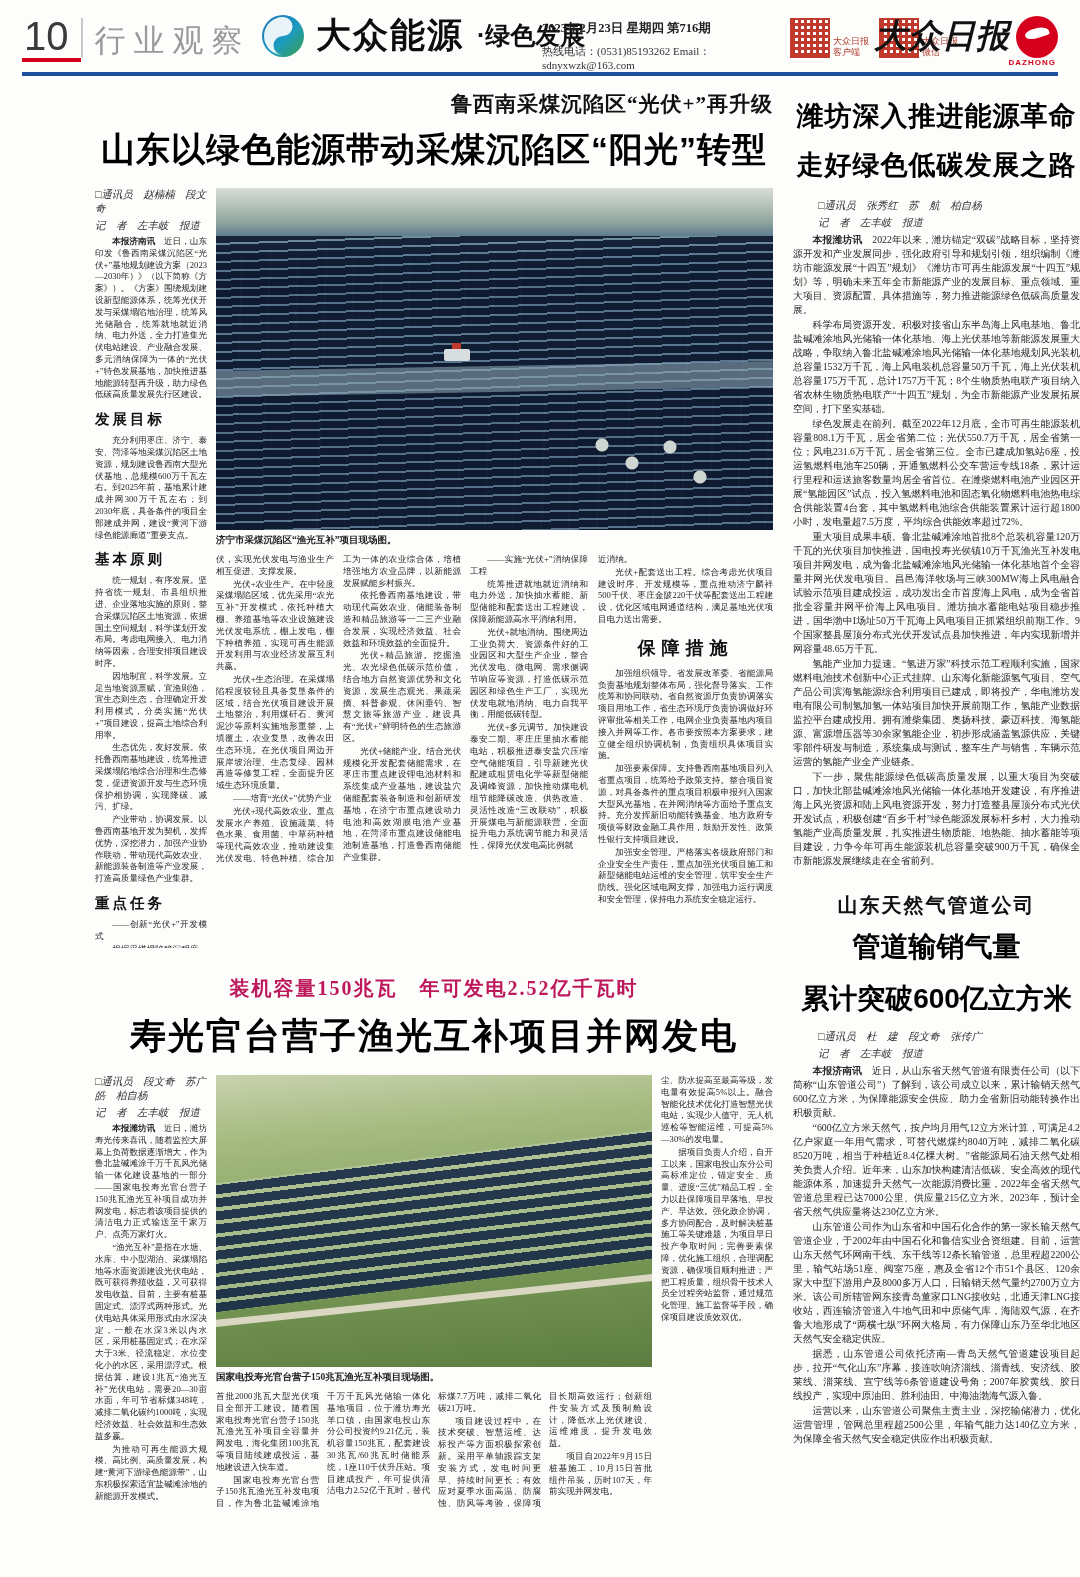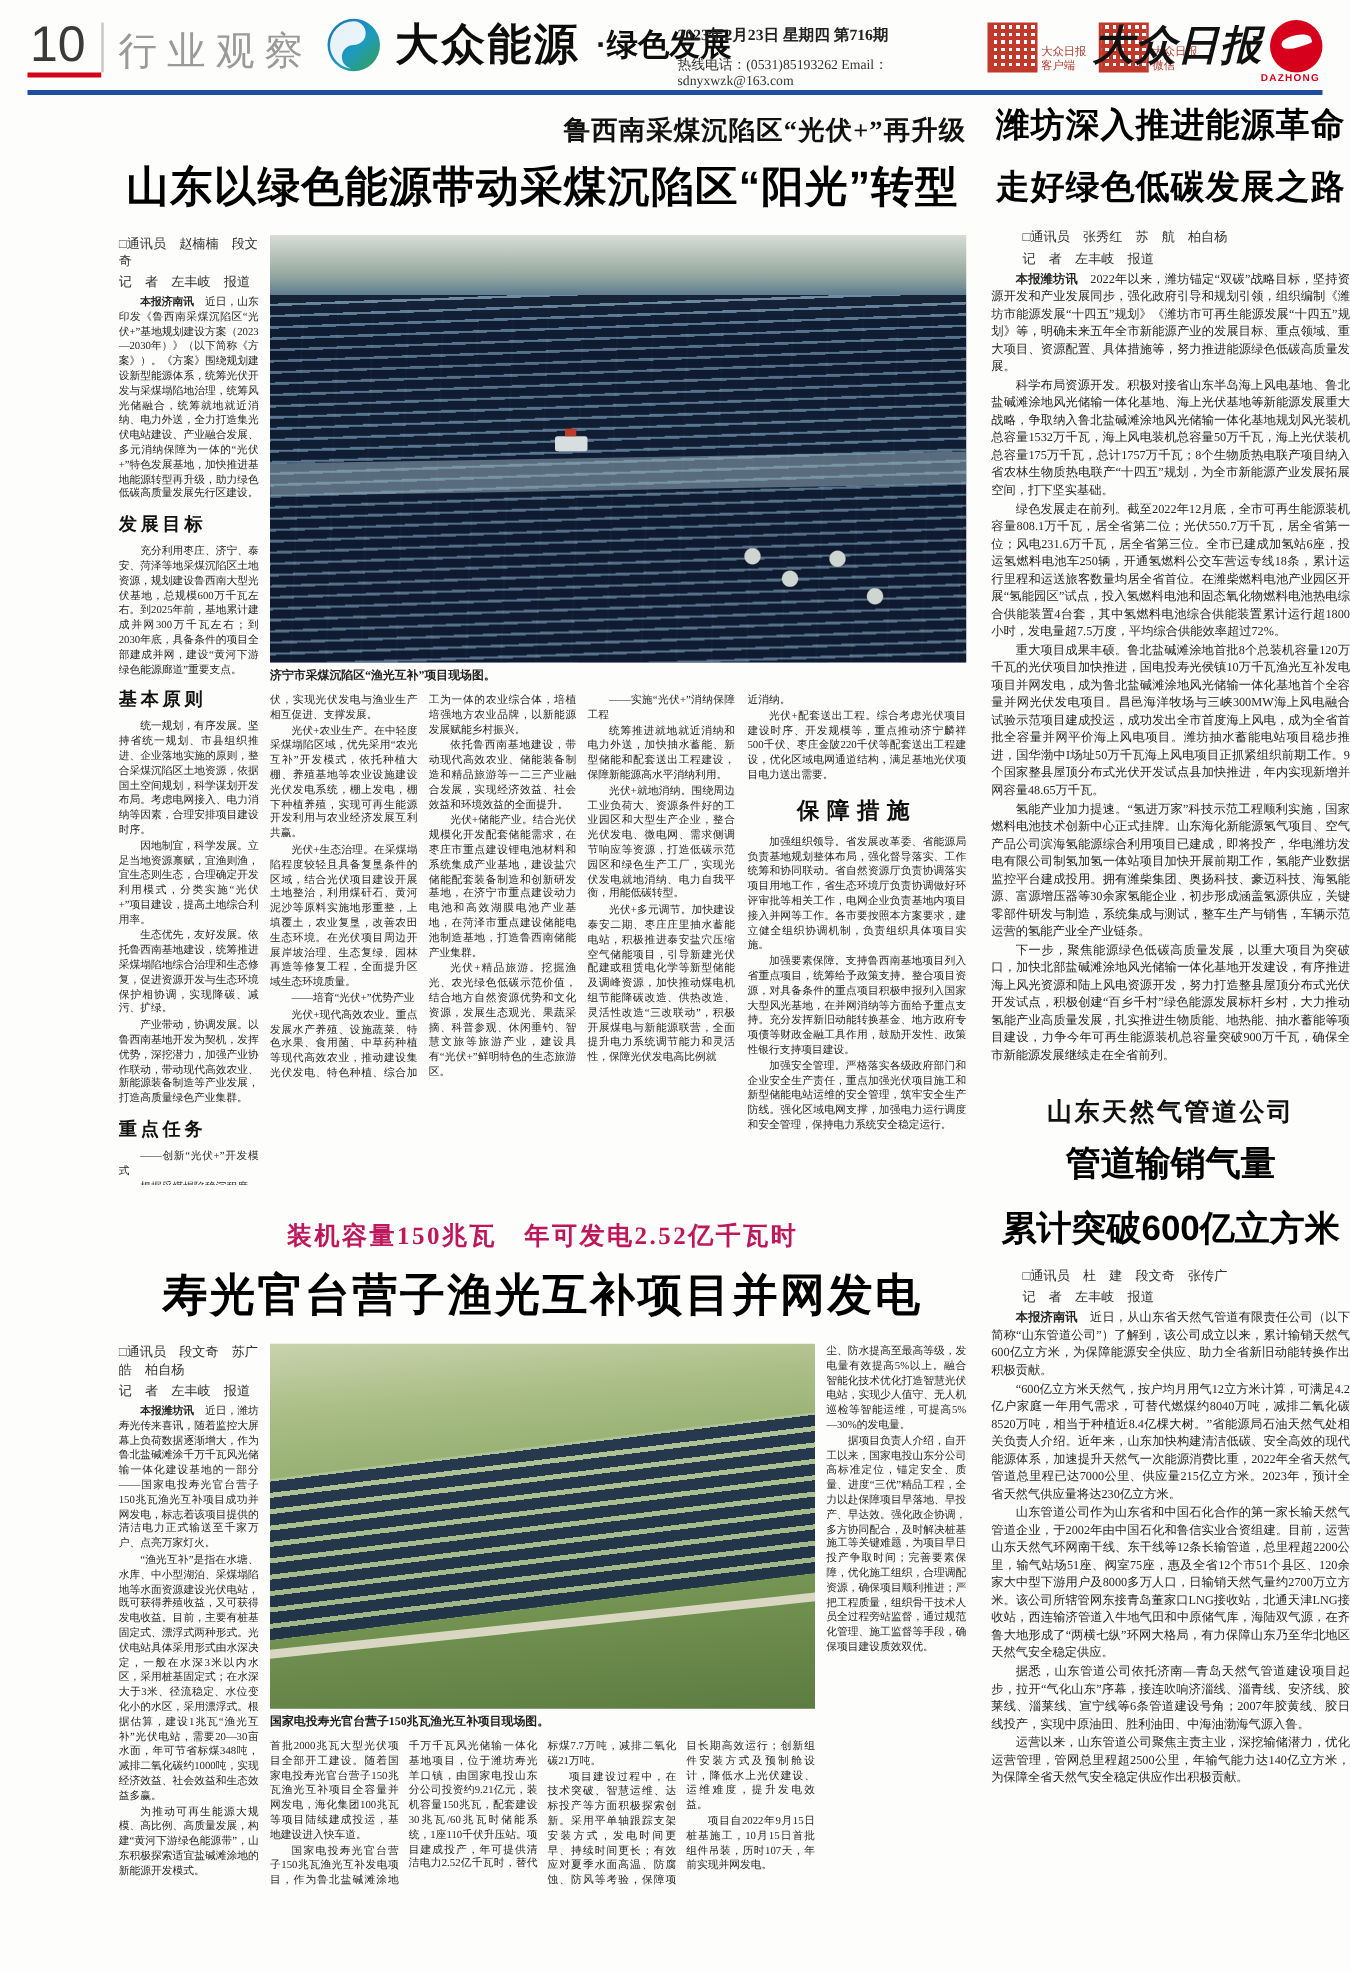--- a/index.html
+++ b/index.html
@@ -33,21 +33,21 @@
   .mast-en{position:absolute;right:2px;top:44px;font-family:"Liberation Sans",sans-serif;font-size:8px;font-weight:bold;color:#d6001c;letter-spacing:1px;}
   .blue-rule{position:absolute;top:72px;left:22px;right:22px;height:4px;background:#1d4f9e;}
   
   .para{font-size:8.6px;line-height:11.8px;text-align:justify;text-indent:2em;margin:0 0 1px;color:#262626;}
   .para.cont{text-indent:0;}
   .para b{font-family:"Liberation Sans",sans-serif;margin-top:44px;}
   .col-subhead{font-family:"Liberation Sans",sans-serif;font-weight:bold;font-size:14.5px;letter-spacing:3px;
                margin:9px 0 6px;color:#111;}
   .wide-subhead{font-family:"Liberation Sans",sans-serif;font-weight:bold;font-size:18px;letter-spacing:6px;
                text-align:center;margin:10px 0 8px;color:#111;}
-  .byline{font-size:10.5px;color:#333;margin:0 0 3px;}
+  .byline{font-size:10.5px;color:#333;margin:0 0 3px;font-style:italic;}
   .caption{font-size:9.5px;font-weight:bold;color:#222;margin:4px 0 7px;}
   
   .main-art{position:absolute;left:95px;top:90px;width:678px;}
   .kicker{text-align:right;font-weight:bold;font-size:21px;letter-spacing:1px;color:#111;}
   .headline1{text-align:center;font-family:"Liberation Sans",sans-serif;font-weight:900;font-size:34px;
              letter-spacing:1px;color:#000;margin-top:9px;white-space:nowrap;}
   .ma-body{display:flex;gap:9px;margin-top:15px;}
   .ma-col1{width:112px;flex:none;height:760px;overflow:hidden;}
   .ma-right{flex:1;min-width:0;}
   .photo-top{height:342px;position:relative;overflow:hidden;
@@ -60,21 +60,21 @@
   .boat::after{content:"";position:absolute;left:8px;top:-6px;width:9px;height:6px;background:#c0392b;}
   .pods{position:absolute;right:6%;bottom:8%;width:150px;height:70px;
      background:radial-gradient(circle 7px at 12px 12px,#cfd6d2 0 6px,transparent 7px),
                 radial-gradient(circle 7px at 42px 30px,#cfd6d2 0 6px,transparent 7px),
                 radial-gradient(circle 7px at 80px 14px,#cfd6d2 0 6px,transparent 7px),
                 radial-gradient(circle 7px at 110px 44px,#cfd6d2 0 6px,transparent 7px);}
   .ma-under{display:flex;gap:10px;margin-top:2px;}
   .ma-cols{width:372px;flex:none;column-count:3;column-gap:9px;height:392px;overflow:hidden;}
   .ma-wide{flex:1;min-width:0;height:392px;overflow:hidden;}
   
-  .sidebar{position:absolute;left:793px;top:76px;width:287px;}
+  .sidebar{position:absolute;left:793px;top:92px;width:287px;}
   .wf-head{text-align:center;font-family:"Liberation Sans",sans-serif;font-weight:900;font-size:27px;
            color:#000;line-height:1.8;letter-spacing:1px;}
   .sb-byline{margin-left:25px;}
   .sb-body .para{font-size:9.8px;line-height:14px;}
   .pl-kicker{text-align:center;font-size:20px;font-weight:bold;letter-spacing:2px;margin-top:24px;color:#111;}
   .pl-head{text-align:center;font-family:"Liberation Sans",sans-serif;font-weight:900;font-size:28px;
            line-height:1.7;color:#000;margin-top:4px;}
   
   .bot-art{position:absolute;left:95px;top:975px;width:678px;}
   .kicker2{text-align:center;font-weight:bold;font-size:20px;letter-spacing:2px;color:#be185d;}
@@ -171,22 +171,22 @@
         </div>
         <div class="caption">济宁市采煤沉陷区“渔光互补”项目现场图。</div>
         <div class="ma-under">
           <div class="ma-cols">
               <div class="para cont">伏，实现光伏发电与渔业生产相互促进、支撑发展。</div>
               <div class="para">光伏+农业生产。在中轻度采煤塌陷区域，优先采用“农光互补”开发模式，依托种植大棚、养殖基地等农业设施建设光伏发电系统，棚上发电，棚下种植养殖，实现可再生能源开发利用与农业经济发展互利共赢。</div>
               <div class="para">光伏+生态治理。在采煤塌陷程度较轻且具备复垦条件的区域，结合光伏项目建设开展土地整治，利用煤矸石、黄河泥沙等原料实施地形重整，上填覆土，农业复垦，改善农田生态环境。在光伏项目周边开展岸坡治理、生态复绿、园林再造等修复工程，全面提升区域生态环境质量。</div>
               <div class="para">——培育“光伏+”优势产业</div>
               <div class="para">光伏+现代高效农业。重点发展水产养殖、设施蔬菜、特色水果、食用菌、中草药种植等现代高效农业，推动建设集光伏发电、特色种植、综合加工为一体的农业综合体，培植培强地方农业品牌，以新能源发展赋能乡村振兴。</div>
               <div class="para">依托鲁西南基地建设，带动现代高效农业、储能装备制造和精品旅游等一二三产业融合发展，实现经济效益、社会效益和环境效益的全面提升。</div>
+              <div class="para">光伏+精品旅游。挖掘渔光、农光绿色低碳示范价值，结合地方自然资源优势和文化资源，发展生态观光、果蔬采摘、科普参观、休闲垂钓、智慧文旅等旅游产业，建设具有“光伏+”鲜明特色的生态旅游区。</div>
               <div class="para">光伏+储能产业。结合光伏规模化开发配套储能需求，在枣庄市重点建设锂电池材料和系统集成产业基地，建设盐穴储能配套装备制造和创新研发基地，在济宁市重点建设动力电池和高效湖膜电池产业基地，在菏泽市重点建设储能电池制造基地，打造鲁西南储能产业集群。</div>
-              <div class="para">光伏+精品旅游。挖掘渔光、农光绿色低碳示范价值，结合地方自然资源优势和文化资源，发展生态观光、果蔬采摘、科普参观、休闲垂钓、智慧文旅等旅游产业，建设具有“光伏+”鲜明特色的生态旅游区。</div>
               <div class="para">——实施“光伏+”消纳保障工程</div>
               <div class="para">统筹推进就地就近消纳和电力外送，加快抽水蓄能、新型储能和配套送出工程建设，保障新能源高水平消纳利用。</div>
               <div class="para">光伏+就地消纳。围绕周边工业负荷大、资源条件好的工业园区和大型生产企业，整合光伏发电、微电网、需求侧调节响应等资源，打造低碳示范园区和绿色生产工厂，实现光伏发电就地消纳、电力自我平衡，用能低碳转型。</div>
               <div class="para">光伏+多元调节。加快建设泰安二期、枣庄庄里抽水蓄能电站，积极推进泰安盐穴压缩空气储能项目，引导新建光伏配建或租赁电化学等新型储能及调峰资源，加快推动煤电机组节能降碳改造、供热改造、灵活性改造“三改联动”，积极开展煤电与新能源联营，全面提升电力系统调节能力和灵活性，保障光伏发电高比例就</div>
             </div>
           <div class="ma-wide">
               <div class="para cont">近消纳。</div>
               <div class="para">光伏+配套送出工程。综合考虑光伏项目建设时序、开发规模等，重点推动济宁麟祥500千伏、枣庄金陂220千伏等配套送出工程建设，优化区域电网通道结构，满足基地光伏项目电力送出需要。</div>
               <div class="wide-subhead">保障措施</div>
               <div class="para">加强组织领导。省发展改革委、省能源局负责基地规划整体布局，强化督导落实、工作统筹和协同联动。省自然资源厅负责协调落实项目用地工作，省生态环境厅负责协调做好环评审批等相关工作，电网企业负责基地内项目接入并网等工作。各市要按照本方案要求，建立健全组织协调机制，负责组织具体项目实施。</div>

